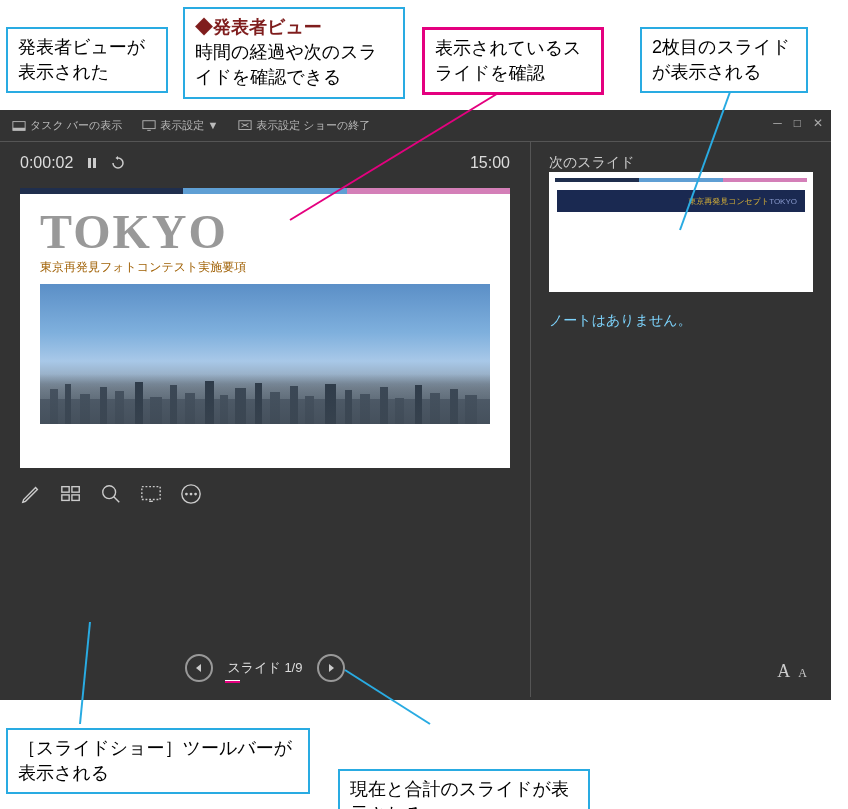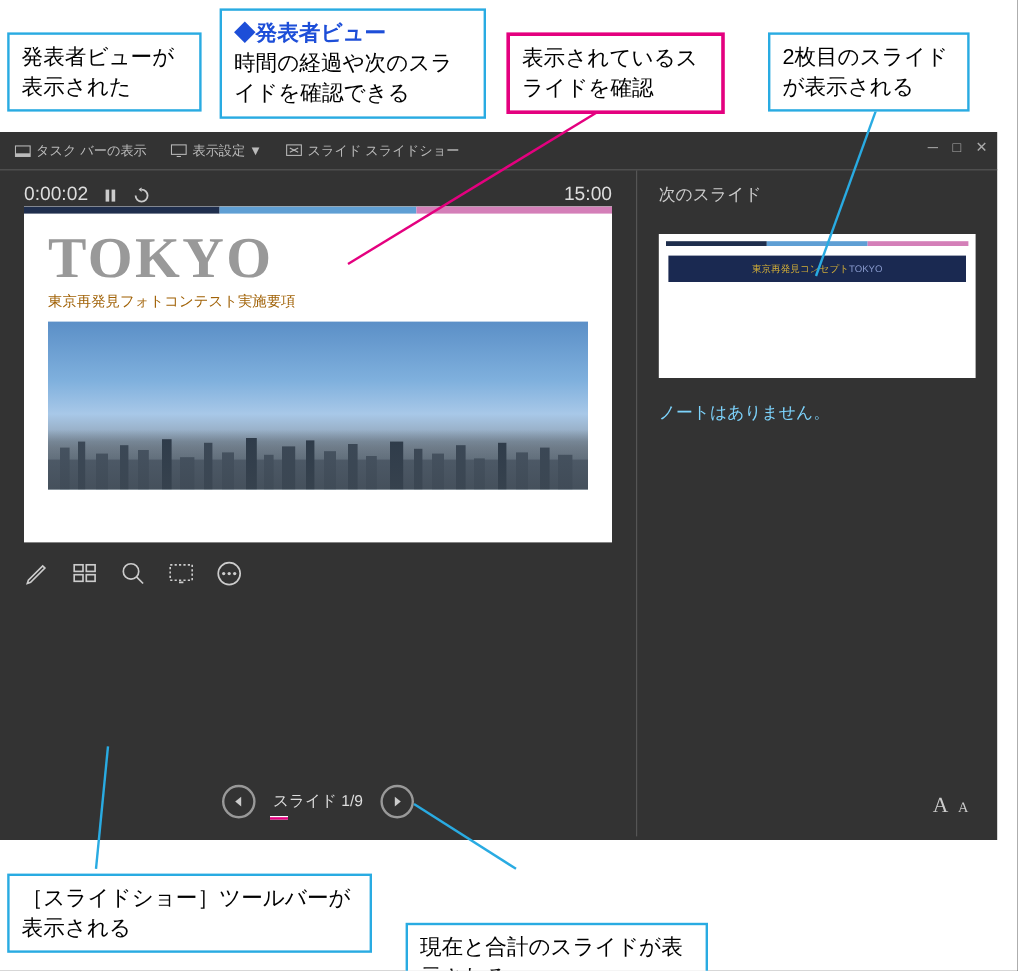--- a/index.html
+++ b/index.html
@@ -19,21 +19,21 @@
     .callout {
       position: absolute;
       border: 2px solid #29abe2;
       background: #fff;
       padding: 6px 10px;
       font-size: 18px;
       line-height: 1.4;
       z-index: 100;
     }
     .callout-title {
-      color: #1d4ed8;
+      color: #7f1d1d;
       font-weight: bold;
     }
     .callout-pink {
       border: 3px solid #e4007f;
     }
     
     
     .leader {
       position: absolute;
       z-index: 50;
@@ -93,21 +93,21 @@
       display: flex;
       flex-direction: column;
     }
     
     .timer-row {
       display: flex;
       align-items: center;
       justify-content: space-between;
       font-size: 16px;
       color: #ddd;
-      margin-bottom: 0;
+      margin-bottom: 16px;
     }
     .timer-controls {
       display: flex;
       align-items: center;
       gap: 12px;
     }
     .pause-icon, .reset-icon {
       width: 14px;
       height: 14px;
     }
@@ -219,34 +219,34 @@
     .right-panel {
       flex: 1;
       border-left: 1px solid #555;
       padding: 12px 18px;
       display: flex;
       flex-direction: column;
     }
     .next-slide-label {
       font-size: 14px;
       color: #ccc;
-      margin-bottom: 23px;
+      margin-bottom: 0;
     }
     .next-slide-preview {
       background: #fff;
       height: 120px;
       position: relative;
     }
     .next-slide-header {
       margin: 8px 8px 0 8px;
       height: 22px;
       background: #1a2951;
       display: flex;
       align-items: center;
-      justify-content: center;
+      justify-content: flex-end;
       padding: 0 8px;
       font-size: 8px;
       color: #d4af37;
     }
     .notes-area {
       margin-top: 20px;
       font-size: 14px;
       color: #7dd3fc;
     }
     .font-controls {
@@ -314,21 +314,21 @@
         <line x1="6" y1="13" x2="10" y2="13" stroke="#bbb" stroke-width="1"></line>
       </svg>
       <span>表示設定 ▼</span>
     </div>
     <div class="toolbar-item">
       <svg class="toolbar-icon" viewBox="0 0 16 16">
         <rect x="1" y="2" width="14" height="10" fill="none" stroke="#bbb" stroke-width="1"></rect>
         <line x1="4" y1="5" x2="12" y2="9" stroke="#bbb" stroke-width="1"></line>
         <line x1="12" y1="5" x2="4" y2="9" stroke="#bbb" stroke-width="1"></line>
       </svg>
-      <span>スライド スライドショー</span>
+      <span>表示設定 ショーの終了</span>
     </div>
     <div class="window-controls">
       <span>─</span>
       <span>□</span>
       <span>✕</span>
     </div>
   </div>
 
   <div class="main-content">
 

